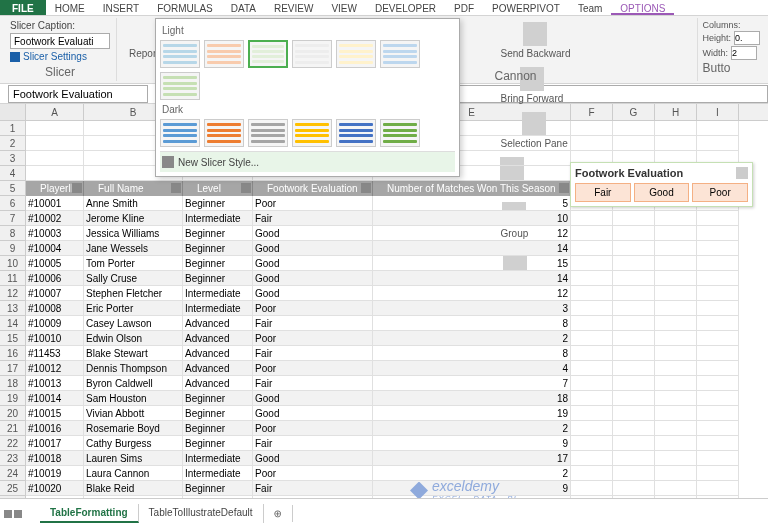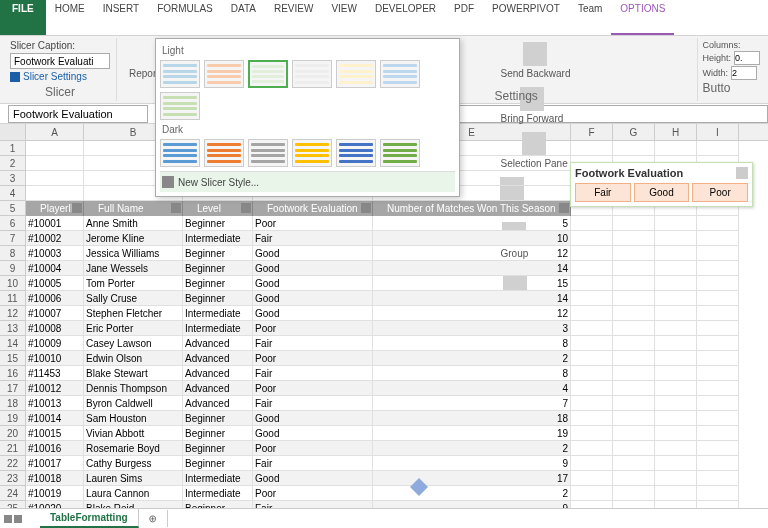--- a/index.html
+++ b/index.html
@@ -1,19 +1,19 @@
 <!DOCTYPE html>
 <html><head>
 <meta charset="utf-8">
 <style>
 * { margin: 0; padding: 0; box-sizing: border-box; font-family: "Segoe UI", Arial, sans-serif; }
 body { background: #fff; font-size: 11px; width: 768px; height: 528px; overflow: hidden; position: relative; }
 
 
-.ribbon-tabs { display: flex; height: 36px; background: #fff; border-bottom: 1px solid #d4d4d4; font-size: 10px; }
+.ribbon-tabs { display: flex; height: 16px; background: #fff; border-bottom: 1px solid #d4d4d4; font-size: 10px; }
 .ribbon-tab { padding: 3px 9px; cursor: pointer; color: #444; white-space: nowrap; }
 .ribbon-tab.file { background: #217346; color: #fff; font-weight: bold; padding: 3px 12px; }
 .ribbon-tab.active { color: #9b59b6; border-bottom: 2px solid #9b59b6; }
 
 
 .ribbon { display: flex; height: 68px; background: #f3f3f3; border-bottom: 1px solid #d4d4d4; padding: 2px 4px; position: relative; }
 .ribbon-group { display: flex; flex-direction: column; align-items: center; border-right: 1px solid #ddd; padding: 2px 6px; }
 .ribbon-group-label { font-size: 12px; color: #666; margin-top: auto; }
 .slc-caption { font-size: 10px; color: #444; margin-bottom: 2px; text-align: left; align-self: flex-start; }
 .slc-input { width: 100px; height: 16px; font-size: 10px; border: 1px solid #ababab; padding: 0 3px; }
@@ -61,21 +61,21 @@
 .num { text-align: right; }
 
 
 .slicer { position: absolute; left: 570px; top: 162px; width: 183px; background: #fff; border: 1px solid #c5e0b4; box-shadow: 1px 1px 3px rgba(0,0,0,0.2); padding: 4px; }
 .slicer-title { font-size: 11px; font-weight: bold; color: #333; margin-bottom: 4px; display: flex; justify-content: space-between; }
 .slicer-title .filter-ic { width: 12px; height: 12px; background: #ccc; }
 .slicer-items { display: flex; gap: 3px; }
 .slicer-item { flex: 1; background: #fce4d6; border: 1px solid #f4b084; font-size: 10px; text-align: center; padding: 3px 0; cursor: pointer; }
 
 
-.sheet-tabs { position: absolute; bottom: 0; left: 0; right: 0; height: 20px; background: #fff; border-top: 1px solid #ccc; display: flex; align-items: center; font-size: 10px; }
+.sheet-tabs { position: absolute; bottom: 0; left: 0; right: 0; height: 30px; background: #fff; border-top: 1px solid #ccc; display: flex; align-items: center; font-size: 10px; }
 .sheet-nav { width: 40px; display: flex; gap: 2px; padding: 0 4px; }
 .sheet-nav span { width: 8px; height: 8px; background: #888; }
 .sheet-tab { padding: 3px 10px; border-right: 1px solid #ccc; cursor: pointer; color: #444; }
 .sheet-tab.active { background: #fff; color: #217346; font-weight: bold; border-bottom: 2px solid #217346; }
 .sheet-tab.plus { color: #666; }
 
 
 .watermark { position: absolute; left: 410px; top: 478px; font-size: 14px; color: #8faadc; font-style: italic; display: flex; align-items: center; gap: 4px; }
 .watermark .wm-sub { font-size: 8px; color: #8faadc; letter-spacing: 1px; }
 .wm-logo { width: 18px; height: 18px; background: #8faadc; clip-path: polygon(50% 0, 100% 50%, 50% 100%, 0 50%); }
@@ -225,21 +225,21 @@
         <span>Align</span>
       </div>
     <div class="big-btn">
         <div class="ic"></div>
         <span>Group</span>
       </div>
     <div class="big-btn">
         <div class="ic"></div>
         <span>Rotate</span>
       </div>
-    <span class="ribbon-group-label" style="position:absolute;bottom:0;">Settings</span>
+    <span class="ribbon-group-label" style="position:absolute;bottom:0;">Cannon</span>
   </div>
   <div class="prop-group">
     <div class="prop-row">
         <span>Columns:</span>
       </div>
     <div class="prop-row">
         <span>Height:</span>
         <input value="0." style="">
       </div>
     <div class="prop-row">
@@ -606,24 +606,29 @@
   </div>
   <div class="slicer-items" id="slicer-items">
       <div class="slicer-item">Fair</div>
       <div class="slicer-item">Good</div>
       <div class="slicer-item">Poor</div>
     </div>
 </div>
 
 <div class="watermark">
   <div class="wm-logo"></div>
+  <div>
+    <div>exceldemy</div>
+    <div class="wm-sub">EXCEL · DATA · BI</div>
+  </div>
 </div>
 
 <div class="sheet-tabs">
   <div class="sheet-nav">
       <span></span>
       <span></span>
     </div>
   <div id="sheet-tab-list" style="display:flex">
       <div class="sheet-tab active">TableFormatting</div>
+      <div class="sheet-tab">TableToIllustrateDefault</div>
     </div>
   <div class="sheet-tab plus">⊕</div>
 </div>
 
 </body></html>

